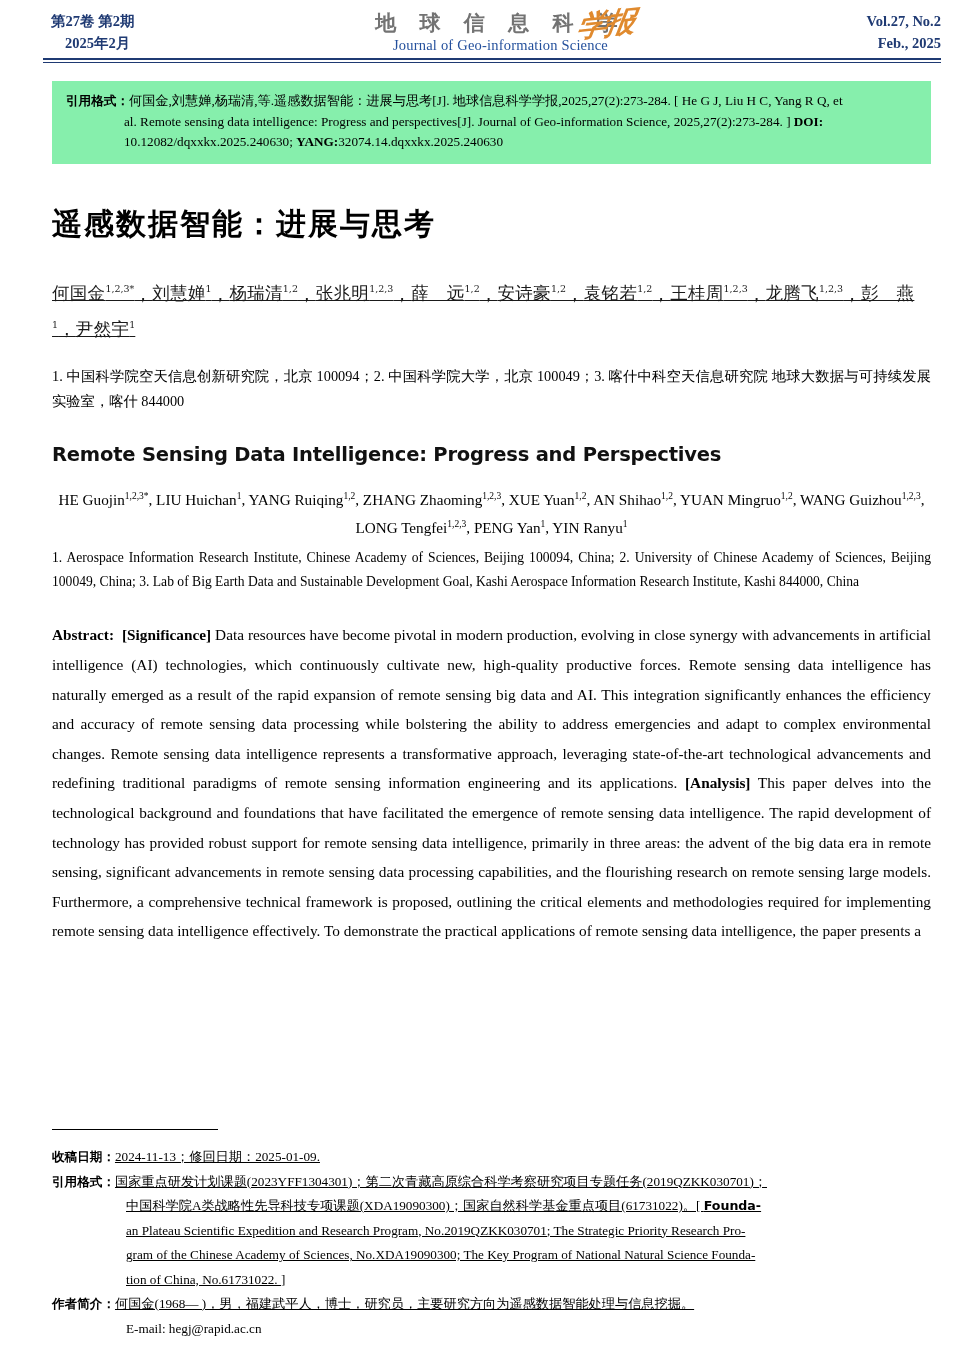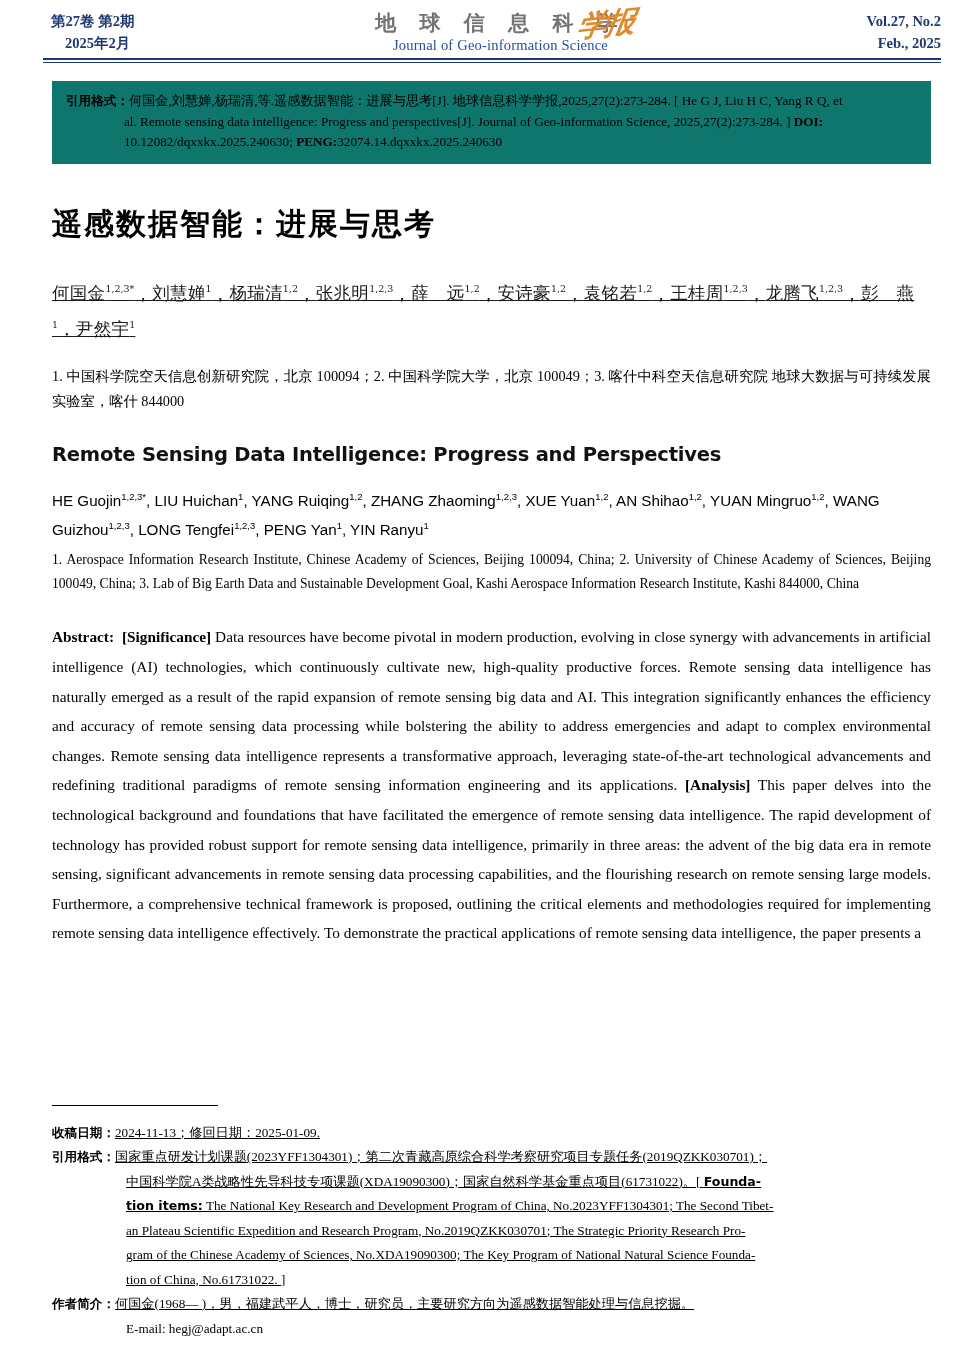--- a/index.html
+++ b/index.html
@@ -86,21 +86,21 @@
   .mast-rule {
     margin: 2px 30px 0 31px;
     border-top: 2.2px solid #1f3a73;
     border-bottom: 1px solid #1f3a73;
     height: 2px;
   }
 
   
   .citebox {
     margin: 18px 40px 0 40px;
-    background: #0f766e;
+    background: #86efac;
     padding: 10px 14px 11px 14px;
     box-sizing: border-box;
   }
   .cite-line {
     font-family: "Liberation Serif", serif;
     font-size: 13.2px;
     line-height: 20.5px;
     color: #000;
     text-align: justify;
   }
@@ -144,24 +144,24 @@
     margin-top: 27px;
     font-family: "DejaVu Sans", sans-serif;
     font-size: 19.5px;
     line-height: 27px;
     color: #111;
     letter-spacing: -0.2px;
   }
 
   .authors-en {
     margin-top: 9px;
-    font-family: Liberation Sans, sans-serif;
+    font-family: Liberation Serif, serif;
     font-size: 15.2px;
     line-height: 25px;
-    text-align: left;
+    text-align: center;
   }
   .authors-en sup { font-size: 9.5px; vertical-align: super; }
 
   .affil-en {
     margin-top: 6px;
     font-family: "Liberation Serif", serif;
     font-size: 13.6px;
     line-height: 23.5px;
     text-align: justify;
   }
@@ -232,21 +232,21 @@
     <div class="mast-side mast-right">
       <div>Vol.27, No.2</div>
       <div>Feb., 2025</div>
     </div>
   </div>
   <div class="mast-rule"></div>
 
   <div class="citebox">
     <div class="cite-line"><span class="cite-label">引用格式：</span><span>何国金,刘慧婵,杨瑞清,等.遥感数据智能：进展与思考[J]. 地球信息科学学报,2025,27(2):273-284. [ He G J, Liu H C, Yang R Q, et</span></div>
     <div class="cite-line indent"><span>al. Remote sensing data intelligence: Progress and perspectives[J]. Journal of Geo-information Science, 2025,27(2):273-284. ] </span><span class="b">DOI:</span></div>
-    <div class="cite-line indent"><span>10.12082/dqxxkx.2025.240630; </span><span class="b">PENG:</span><span>32074.14.dqxxkx.2025.240630</span></div>
+    <div class="cite-line indent"><span>10.12082/dqxxkx.2025.240630; </span><span class="b">YANG:</span><span>32074.14.dqxxkx.2025.240630</span></div>
   </div>
 
   <div class="content">
 
     <h1 class="title-cn">遥感数据智能：进展与思考</h1>
 
     <div class="authors-cn"><span><span>何国金</span><sup>1,2,3*</sup></span><span>，</span><span><span>刘慧婵</span><sup>1</sup></span><span>，</span><span><span>杨瑞清</span><sup>1,2</sup></span><span>，</span><span><span>张兆明</span><sup>1,2,3</sup></span><span>，</span><span><span>薛　远</span><sup>1,2</sup></span><span>，</span><span><span>安诗豪</span><sup>1,2</sup></span><span>，</span><span><span>袁铭若</span><sup>1,2</sup></span><span>，</span><span><span>王桂周</span><sup>1,2,3</sup></span><span>，</span><span><span>龙腾飞</span><sup>1,2,3</sup></span><span>，</span><span><span>彭　燕</span><sup>1</sup></span><span>，</span><span><span>尹然宇</span><sup>1</sup></span></div>
 
     <div class="affil-cn">1. 中国科学院空天信息创新研究院，北京 100094；2. 中国科学院大学，北京 100049；3. 喀什中科空天信息研究院 地球大数据与可持续发展实验室，喀什 844000</div>
 
@@ -273,32 +273,29 @@
     <div class="foot-row">
       <span class="foot-key">引用格式：</span>
       <span class="foot-val">
         <span>国家重点研发计划课题(2023YFF1304301)；第二次青藏高原综合科学考察研究项目专题任务(2019QZKK030701)；</span>
       </span>
     </div>
     <div class="foot-row foot-indent">
       <span class="foot-val"><span>中国科学院A类战略性先导科技专项课题(XDA19090300)；国家自然科学基金重点项目(61731022)。[ </span><span class="foot-key">Founda-</span></span>
     </div>
     <div class="foot-row foot-indent">
-      <span class="foot-val"><span class="foot-key">tion items:</span><span> The National Key Research and Development Program of China, No.2023YFF1304301; The Second Tibet-</span></span>
-    </div>
-    <div class="foot-row foot-indent">
       <span class="foot-val">an Plateau Scientific Expedition and Research Program, No.2019QZKK030701; The Strategic Priority Research Pro-</span>
     </div>
     <div class="foot-row foot-indent">
       <span class="foot-val">gram of the Chinese Academy of Sciences, No.XDA19090300; The Key Program of National Natural Science Founda-</span>
     </div>
     <div class="foot-row foot-indent">
       <span class="foot-val">tion of China, No.61731022. ]</span>
     </div>
 
     <div class="foot-row">
       <span class="foot-key">作者简介：</span>
       <span class="foot-val">何国金(1968— )，男，福建武平人，博士，研究员，主要研究方向为遥感数据智能处理与信息挖掘。</span>
     </div>
-    <div class="foot-email">E-mail: hegj@adapt.ac.cn</div>
+    <div class="foot-email">E-mail: hegj@rapid.ac.cn</div>
   </div>
 
 </div>
 
 </body></html>

